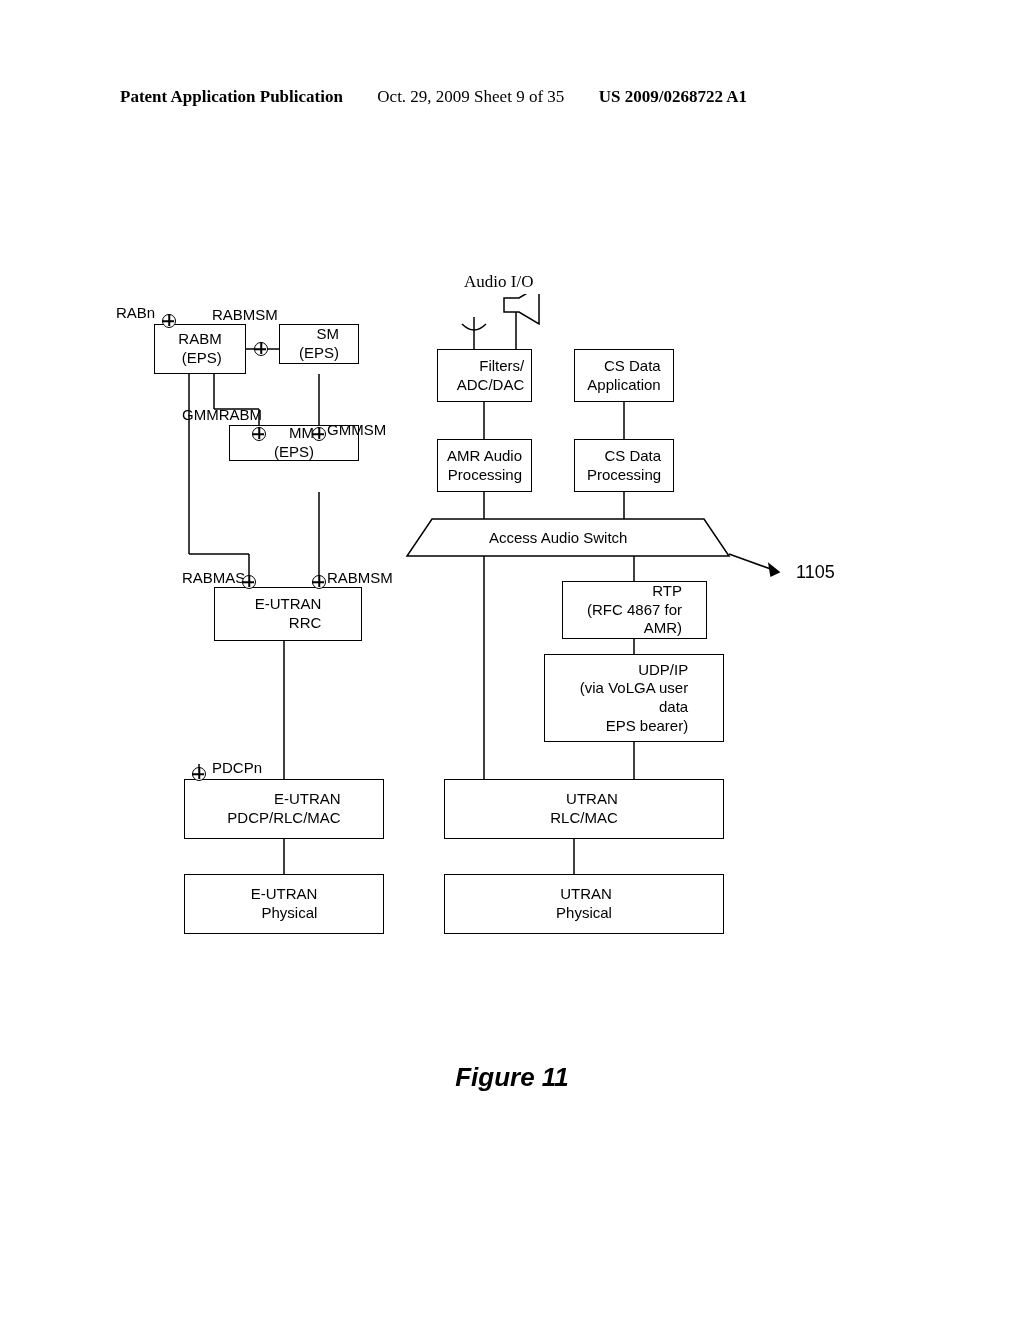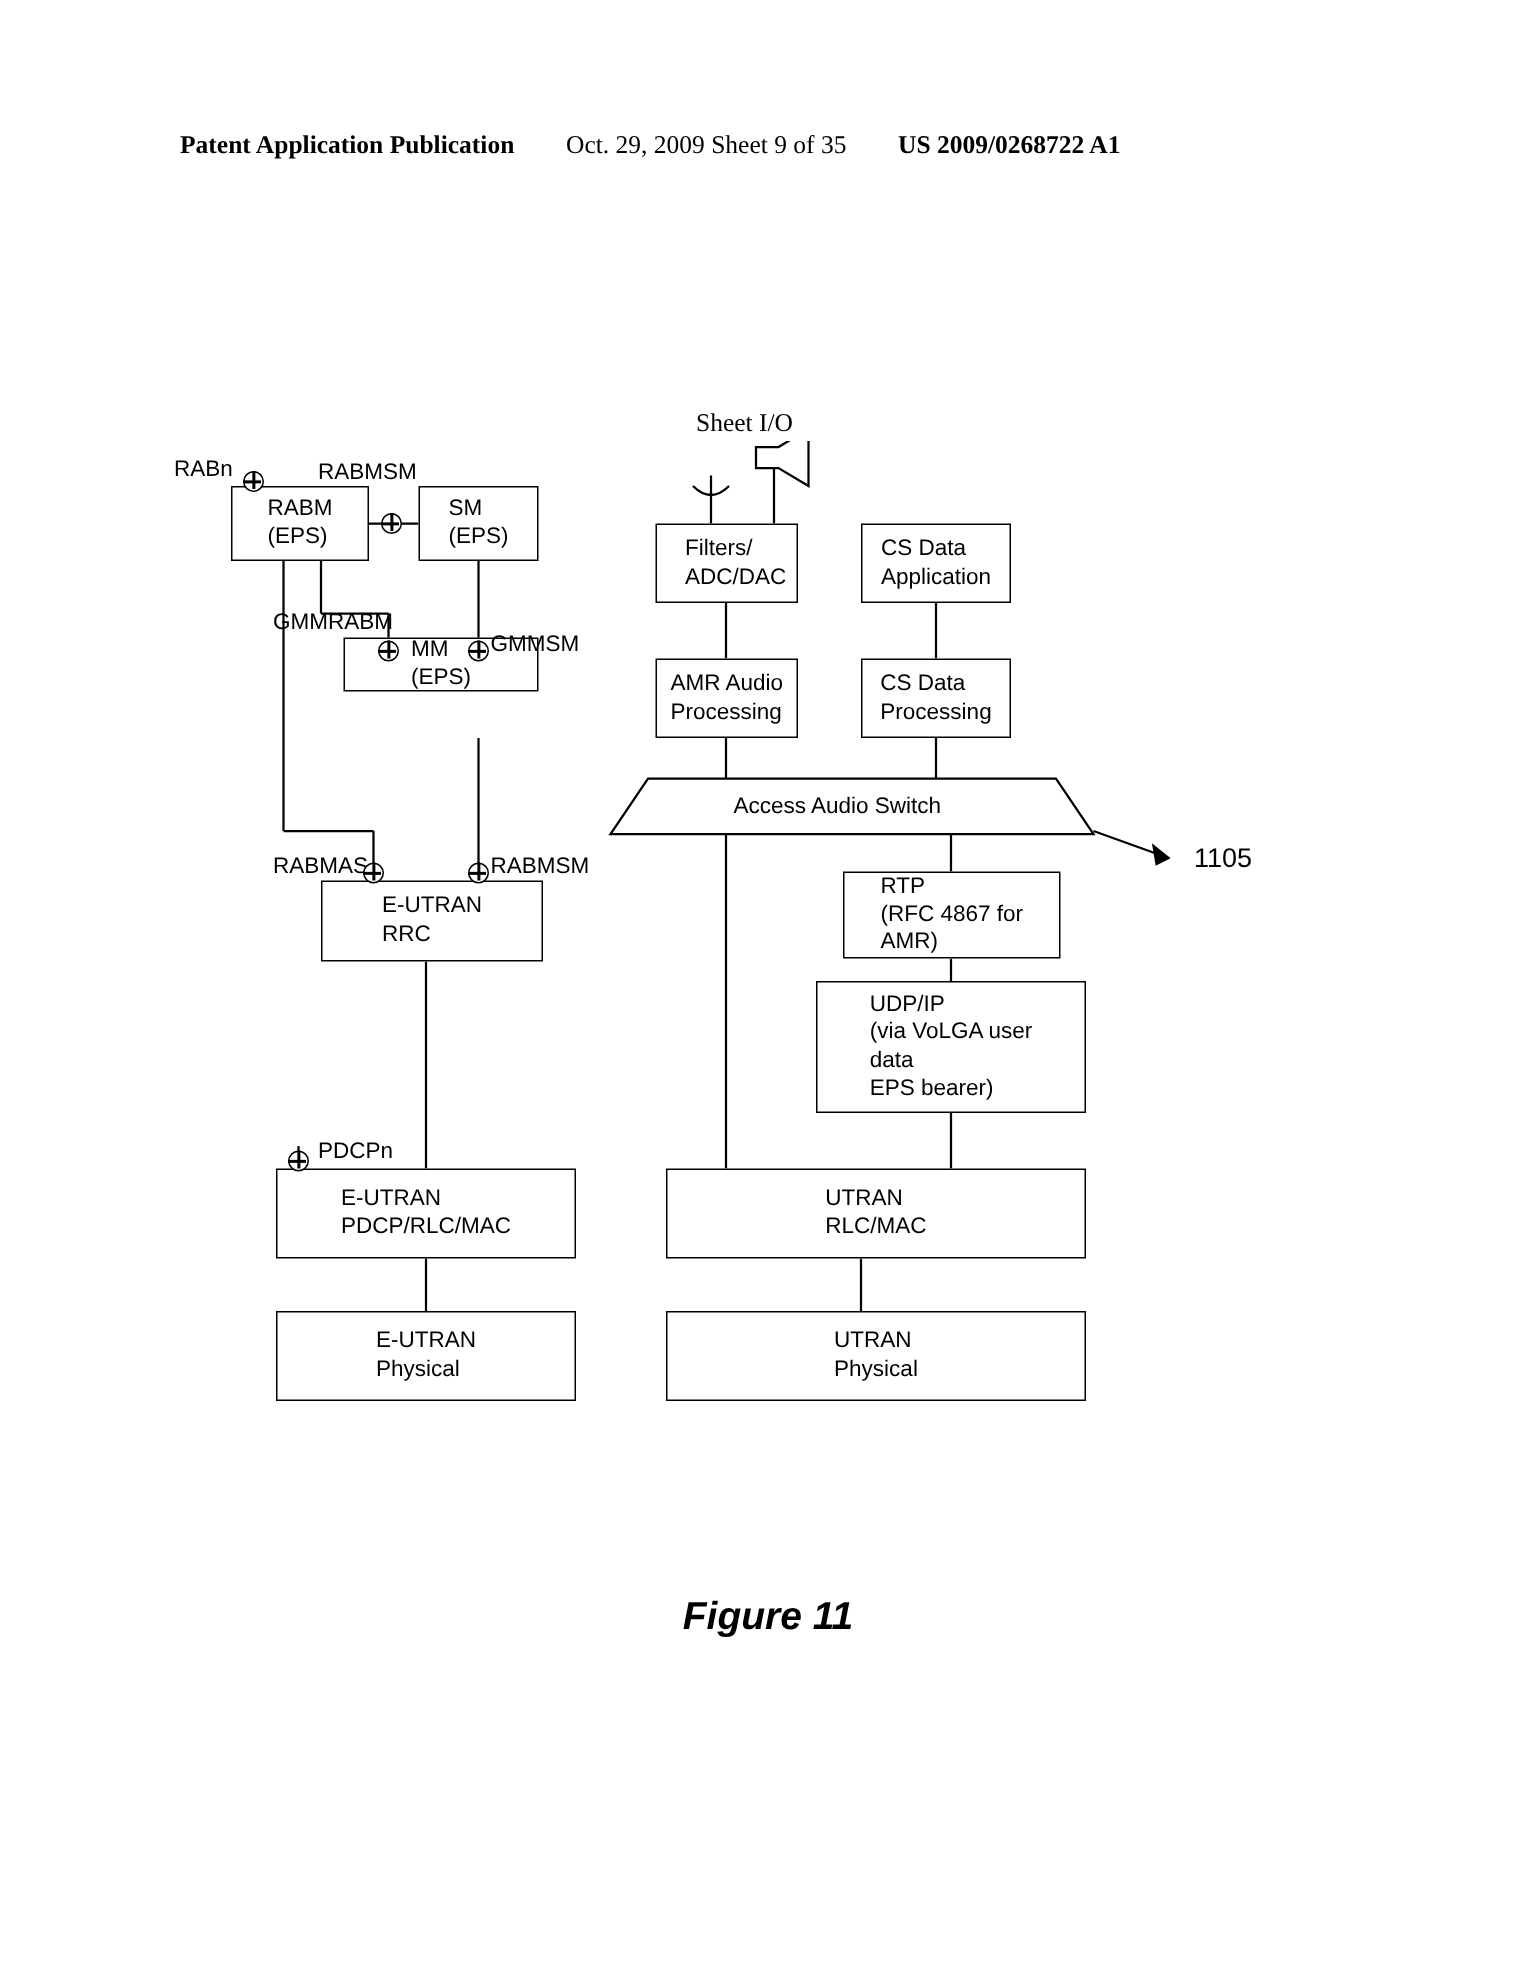--- a/index.html
+++ b/index.html
@@ -32,21 +32,21 @@
     height: 740px;
   }
 
   .box {
     position: absolute;
     border: 1.5px solid #000;
     background: #fff;
     display: flex;
     align-items: center;
     justify-content: center;
-    text-align: left;
+    text-align: right;
     font-family: Arial, Helvetica, sans-serif;
     font-size: 15px;
     line-height: 1.25;
     padding: 4px;
   }
 
   .label {
     position: absolute;
     font-family: Arial, Helvetica, sans-serif;
     font-size: 15px;
@@ -162,21 +162,21 @@
 
     <line x1="430" y1="545" x2="430" y2="580"></line>
 
     <line x1="585" y1="260" x2="635" y2="278"></line>
     <polygon points="635,278 625,270 627,282" style="fill:#000"></polygon>
   </svg>
 
   <div class="box" style="left:10px;  top:30px;  width:92px;  height:50px;">
       <span>RABM<br>(EPS)</span>
     </div>
-  <div class="box" style="left:135px; top:30px;  width:80px;  height:50px;">
+  <div class="box" style="left:135px; top:30px;  width:80px;  height:40px;">
       <span>SM<br>(EPS)</span>
     </div>
   <div class="box" style="left:85px;  top:131px; width:130px; height:36px;">
       <span>MM<br>(EPS)</span>
     </div>
   <div class="box" style="left:70px;  top:293px; width:148px; height:54px;">
       <span>E-UTRAN<br>RRC</span>
     </div>
   <div class="box" style="left:40px;  top:485px; width:200px; height:60px;">
       <span>E-UTRAN<br>PDCP/RLC/MAC</span>
@@ -222,19 +222,19 @@
   <div class="sap" style="left:48px;  top:473px;"></div>
 
   <div class="label" style="left:-28px; top:10px;">RABn</div>
   <div class="label" style="left:68px;  top:12px;">RABMSM</div>
   <div class="label" style="left:38px;  top:112px;">GMMRABM</div>
   <div class="label" style="left:183px; top:127px;">GMMSM</div>
   <div class="label" style="left:38px;  top:275px;">RABMAS</div>
   <div class="label" style="left:183px; top:275px;">RABMSM</div>
   <div class="label" style="left:68px;  top:465px;">PDCPn</div>
 
-  <div class="label serif" style="left:320px; top:-22px;">Sheet I/O</div>
+  <div class="label serif" style="left:320px; top:-22px;">Audio I/O</div>
 
   <div class="callout" style="left:652px; top:268px;">1105</div>
 
 </div>
 
 <div class="figure-caption">Figure 11</div>
 
 </body></html>

